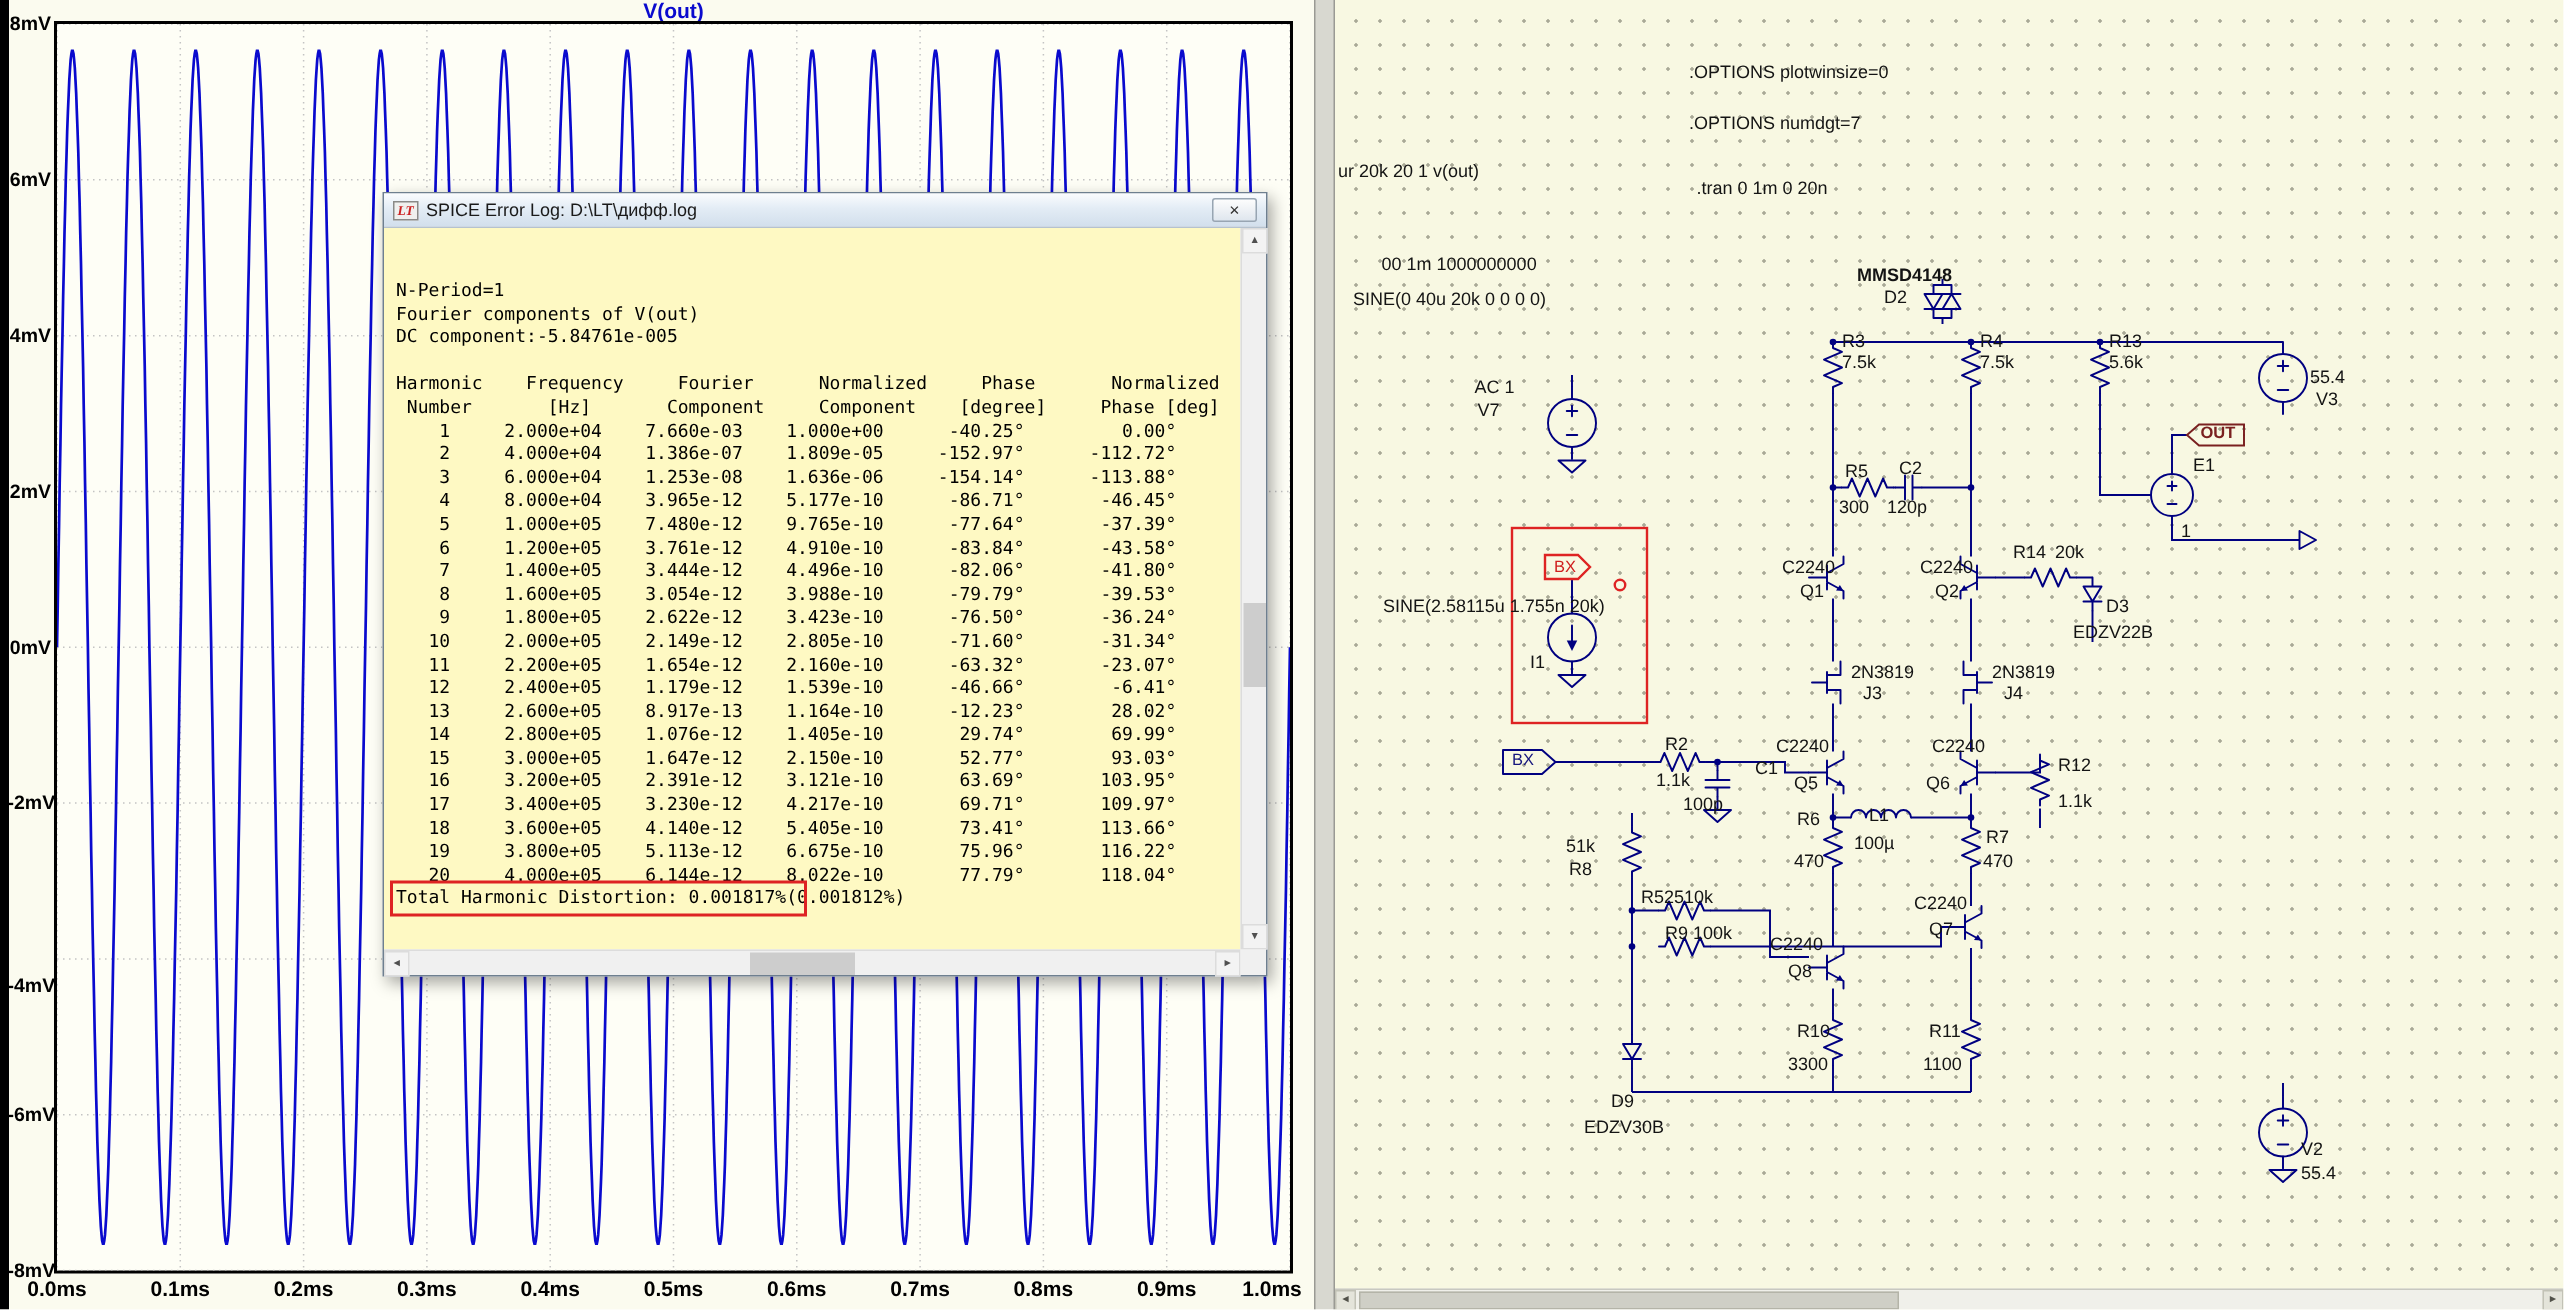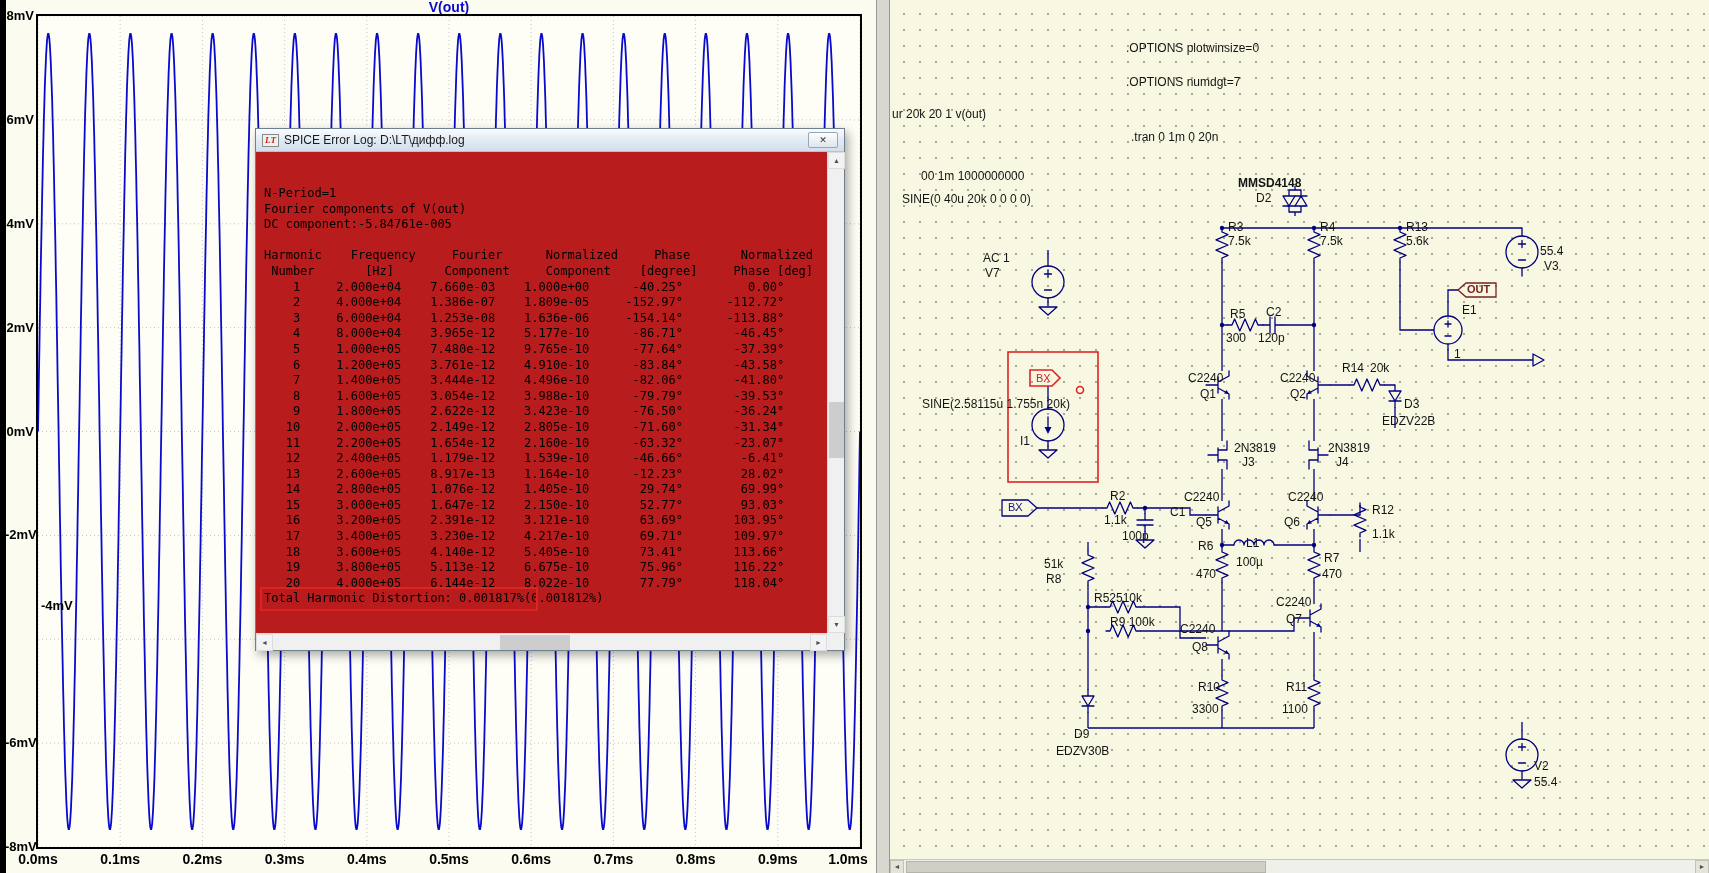--- a/index.html
+++ b/index.html
@@ -54,21 +54,21 @@
              border-bottom:1px solid #b5c2cf;display:flex;align-items:center;padding:4px 6px;
              font-size:12px;color:#1a1a1a}
   #lt-icon{width:17px;height:13px;background:#f0f0ee;border:1px solid #8a8a88;color:#c22;
            font-weight:bold;font-size:9px;line-height:11px;text-align:center;margin-right:5px;
            font-family:"Liberation Serif",serif;font-style:italic;flex:0 0 auto}
   #dlg-title-text{white-space:nowrap;overflow:hidden}
   #dlg-close{margin-left:auto;width:30px;height:16px;border:1px solid #98a5b2;border-radius:2px;
              background:linear-gradient(#fdfdfd,#dfe6ee);font-size:9px;line-height:14px;
              text-align:center;color:#333;cursor:pointer;flex:0 0 auto}
   #dlg-content{position:absolute;left:0;top:23px;right:17px;bottom:17px;overflow:hidden;
-               padding:34px 0 0 8px;background:#b91c1c}
+               padding:34px 0 0 8px;background:#fef9c3}
   #log-pre,#thd-line{font-family:"DejaVu Sans Mono",monospace;font-size:12px;line-height:15.6px;
                      color:#000;white-space:pre}
   #thd-wrap{position:relative}
   #thd-box{position:absolute;left:-4px;top:-4px;width:278px;height:24px;border:2px solid var(--red);
            pointer-events:none}
   #dlg-vscroll{position:absolute;top:23px;right:0;width:17px;bottom:17px;background:#f0f0f0;border-left:1px solid #dcdcdc}
   #dlg-hscroll{position:absolute;left:0;bottom:0;height:17px;right:17px;background:#f0f0f0;border-top:1px solid #dcdcdc}
   #dlg-corner{position:absolute;right:0;bottom:0;width:17px;height:17px;background:#f0f0f0}
   .dsb-btn{position:absolute;width:17px;height:17px;background:#f3f3f3;color:#505050;font-size:7px;
            text-align:center;line-height:16px;border:1px solid #dcdcdc}
@@ -88,21 +88,21 @@
         <path id="trace" d="M0.0,415.5L0.5,387.7L0.9,360.1L1.4,332.8L1.8,305.8L2.3,279.4L2.7,253.7L3.2,228.7L3.7,204.7L4.1,181.7L4.6,159.8L5.0,139.1L5.5,119.8L5.9,102.0L6.4,85.7L6.8,71.0L7.3,57.9L7.8,46.6L8.2,37.1L8.7,29.5L9.1,23.7L9.6,19.8L10.0,17.9L10.5,17.9L11.0,19.8L11.4,23.7L11.9,29.5L12.3,37.1L12.8,46.6L13.2,57.9L13.7,71.0L14.2,85.7L14.6,102.0L15.1,119.8L15.5,139.1L16.0,159.8L16.4,181.7L16.9,204.7L17.4,228.7L17.8,253.7L18.3,279.4L18.7,305.8L19.2,332.8L19.6,360.1L20.1,387.7L20.6,415.5L21.0,443.3L21.5,470.9L21.9,498.2L22.4,525.2L22.8,551.6L23.3,577.3L23.7,602.3L24.2,626.3L24.7,649.3L25.1,671.2L25.6,691.9L26.0,711.2L26.5,729.0L26.9,745.3L27.4,760.0L27.9,773.1L28.3,784.4L28.8,793.9L29.2,801.5L29.7,807.3L30.1,811.2L30.6,813.1L31.1,813.1L31.5,811.2L32.0,807.3L32.4,801.5L32.9,793.9L33.3,784.4L33.8,773.1L34.3,760.0L34.7,745.3L35.2,729.0L35.6,711.2L36.1,691.9L36.5,671.2L37.0,649.3L37.4,626.3L37.9,602.3L38.4,577.3L38.8,551.6L39.3,525.2L39.7,498.2L40.2,470.9L40.6,443.3L41.1,415.5L41.6,387.7L42.0,360.1L42.5,332.8L42.9,305.8L43.4,279.4L43.8,253.7L44.3,228.7L44.8,204.7L45.2,181.7L45.7,159.8L46.1,139.1L46.6,119.8L47.0,102.0L47.5,85.7L48.0,71.0L48.4,57.9L48.9,46.6L49.3,37.1L49.8,29.5L50.2,23.7L50.7,19.8L51.1,17.9L51.6,17.9L52.1,19.8L52.5,23.7L53.0,29.5L53.4,37.1L53.9,46.6L54.3,57.9L54.8,71.0L55.3,85.7L55.7,102.0L56.2,119.8L56.6,139.1L57.1,159.8L57.5,181.7L58.0,204.7L58.5,228.7L58.9,253.7L59.4,279.4L59.8,305.8L60.3,332.8L60.7,360.1L61.2,387.7L61.6,415.5L62.1,443.3L62.6,470.9L63.0,498.2L63.5,525.2L63.9,551.6L64.4,577.3L64.8,602.3L65.3,626.3L65.8,649.3L66.2,671.2L66.7,691.9L67.1,711.2L67.6,729.0L68.0,745.3L68.5,760.0L69.0,773.1L69.4,784.4L69.9,793.9L70.3,801.5L70.8,807.3L71.2,811.2L71.7,813.1L72.2,813.1L72.6,811.2L73.1,807.3L73.5,801.5L74.0,793.9L74.4,784.4L74.9,773.1L75.3,760.0L75.8,745.3L76.3,729.0L76.7,711.2L77.2,691.9L77.6,671.2L78.1,649.3L78.5,626.3L79.0,602.3L79.5,577.3L79.9,551.6L80.4,525.2L80.8,498.2L81.3,470.9L81.7,443.3L82.2,415.5L82.7,387.7L83.1,360.1L83.6,332.8L84.0,305.8L84.5,279.4L84.9,253.7L85.4,228.7L85.9,204.7L86.3,181.7L86.8,159.8L87.2,139.1L87.7,119.8L88.1,102.0L88.6,85.7L89.0,71.0L89.5,57.9L90.0,46.6L90.4,37.1L90.9,29.5L91.3,23.7L91.8,19.8L92.2,17.9L92.7,17.9L93.2,19.8L93.6,23.7L94.1,29.5L94.5,37.1L95.0,46.6L95.4,57.9L95.9,71.0L96.4,85.7L96.8,102.0L97.3,119.8L97.7,139.1L98.2,159.8L98.6,181.7L99.1,204.7L99.6,228.7L100.0,253.7L100.5,279.4L100.9,305.8L101.4,332.8L101.8,360.1L102.3,387.7L102.8,415.5L103.2,443.3L103.7,470.9L104.1,498.2L104.6,525.2L105.0,551.6L105.5,577.3L105.9,602.3L106.4,626.3L106.9,649.3L107.3,671.2L107.8,691.9L108.2,711.2L108.7,729.0L109.1,745.3L109.6,760.0L110.1,773.1L110.5,784.4L111.0,793.9L111.4,801.5L111.9,807.3L112.3,811.2L112.8,813.1L113.3,813.1L113.7,811.2L114.2,807.3L114.6,801.5L115.1,793.9L115.5,784.4L116.0,773.1L116.5,760.0L116.9,745.3L117.4,729.0L117.8,711.2L118.3,691.9L118.7,671.2L119.2,649.3L119.6,626.3L120.1,602.3L120.6,577.3L121.0,551.6L121.5,525.2L121.9,498.2L122.4,470.9L122.8,443.3L123.3,415.5L123.8,387.7L124.2,360.1L124.7,332.8L125.1,305.8L125.6,279.4L126.0,253.7L126.5,228.7L127.0,204.7L127.4,181.7L127.9,159.8L128.3,139.1L128.8,119.8L129.2,102.0L129.7,85.7L130.2,71.0L130.6,57.9L131.1,46.6L131.5,37.1L132.0,29.5L132.4,23.7L132.9,19.8L133.3,17.9L133.8,17.9L134.3,19.8L134.7,23.7L135.2,29.5L135.6,37.1L136.1,46.6L136.5,57.9L137.0,71.0L137.5,85.7L137.9,102.0L138.4,119.8L138.8,139.1L139.3,159.8L139.7,181.7L140.2,204.7L140.7,228.7L141.1,253.7L141.6,279.4L142.0,305.8L142.5,332.8L142.9,360.1L143.4,387.7L143.8,415.5L144.3,443.3L144.8,470.9L145.2,498.2L145.7,525.2L146.1,551.6L146.6,577.3L147.0,602.3L147.5,626.3L148.0,649.3L148.4,671.2L148.9,691.9L149.3,711.2L149.8,729.0L150.2,745.3L150.7,760.0L151.2,773.1L151.6,784.4L152.1,793.9L152.5,801.5L153.0,807.3L153.4,811.2L153.9,813.1L154.4,813.1L154.8,811.2L155.3,807.3L155.7,801.5L156.2,793.9L156.6,784.4L157.1,773.1L157.6,760.0L158.0,745.3L158.5,729.0L158.9,711.2L159.4,691.9L159.8,671.2L160.3,649.3L160.7,626.3L161.2,602.3L161.7,577.3L162.1,551.6L162.6,525.2L163.0,498.2L163.5,470.9L163.9,443.3L164.4,415.5L164.9,387.7L165.3,360.1L165.8,332.8L166.2,305.8L166.7,279.4L167.1,253.7L167.6,228.7L168.1,204.7L168.5,181.7L169.0,159.8L169.4,139.1L169.9,119.8L170.3,102.0L170.8,85.7L171.3,71.0L171.7,57.9L172.2,46.6L172.6,37.1L173.1,29.5L173.5,23.7L174.0,19.8L174.4,17.9L174.9,17.9L175.4,19.8L175.8,23.7L176.3,29.5L176.7,37.1L177.2,46.6L177.6,57.9L178.1,71.0L178.6,85.7L179.0,102.0L179.5,119.8L179.9,139.1L180.4,159.8L180.8,181.7L181.3,204.7L181.8,228.7L182.2,253.7L182.7,279.4L183.1,305.8L183.6,332.8L184.0,360.1L184.5,387.7L184.9,415.5L185.4,443.3L185.9,470.9L186.3,498.2L186.8,525.2L187.2,551.6L187.7,577.3L188.1,602.3L188.6,626.3L189.1,649.3L189.5,671.2L190.0,691.9L190.4,711.2L190.9,729.0L191.3,745.3L191.8,760.0L192.3,773.1L192.7,784.4L193.2,793.9L193.6,801.5L194.1,807.3L194.5,811.2L195.0,813.1L195.5,813.1L195.9,811.2L196.4,807.3L196.8,801.5L197.3,793.9L197.7,784.4L198.2,773.1L198.7,760.0L199.1,745.3L199.6,729.0L200.0,711.2L200.5,691.9L200.9,671.2L201.4,649.3L201.8,626.3L202.3,602.3L202.8,577.3L203.2,551.6L203.7,525.2L204.1,498.2L204.6,470.9L205.0,443.3L205.5,415.5L206.0,387.7L206.4,360.1L206.9,332.8L207.3,305.8L207.8,279.4L208.2,253.7L208.7,228.7L209.2,204.7L209.6,181.7L210.1,159.8L210.5,139.1L211.0,119.8L211.4,102.0L211.9,85.7L212.3,71.0L212.8,57.9L213.3,46.6L213.7,37.1L214.2,29.5L214.6,23.7L215.1,19.8L215.5,17.9L216.0,17.9L216.5,19.8L216.9,23.7L217.4,29.5L217.8,37.1L218.3,46.6L218.7,57.9L219.2,71.0L219.7,85.7L220.1,102.0L220.6,119.8L221.0,139.1L221.5,159.8L221.9,181.7L222.4,204.7L222.9,228.7L223.3,253.7L223.8,279.4L224.2,305.8L224.7,332.8L225.1,360.1L225.6,387.7L226.1,415.5L226.5,443.3L227.0,470.9L227.4,498.2L227.9,525.2L228.3,551.6L228.8,577.3L229.2,602.3L229.7,626.3L230.2,649.3L230.6,671.2L231.1,691.9L231.5,711.2L232.0,729.0L232.4,745.3L232.9,760.0L233.4,773.1L233.8,784.4L234.3,793.9L234.7,801.5L235.2,807.3L235.6,811.2L236.1,813.1L236.6,813.1L237.0,811.2L237.5,807.3L237.9,801.5L238.4,793.9L238.8,784.4L239.3,773.1L239.8,760.0L240.2,745.3L240.7,729.0L241.1,711.2L241.6,691.9L242.0,671.2L242.5,649.3L242.9,626.3L243.4,602.3L243.9,577.3L244.3,551.6L244.8,525.2L245.2,498.2L245.7,470.9L246.1,443.3L246.6,415.5L247.1,387.7L247.5,360.1L248.0,332.8L248.4,305.8L248.9,279.4L249.3,253.7L249.8,228.7L250.3,204.7L250.7,181.7L251.2,159.8L251.6,139.1L252.1,119.8L252.5,102.0L253.0,85.7L253.4,71.0L253.9,57.9L254.4,46.6L254.8,37.1L255.3,29.5L255.7,23.7L256.2,19.8L256.6,17.9L257.1,17.9L257.6,19.8L258.0,23.7L258.5,29.5L258.9,37.1L259.4,46.6L259.8,57.9L260.3,71.0L260.8,85.7L261.2,102.0L261.7,119.8L262.1,139.1L262.6,159.8L263.0,181.7L263.5,204.7L264.0,228.7L264.4,253.7L264.9,279.4L265.3,305.8L265.8,332.8L266.2,360.1L266.7,387.7L267.1,415.5L267.6,443.3L268.1,470.9L268.5,498.2L269.0,525.2L269.4,551.6L269.9,577.3L270.3,602.3L270.8,626.3L271.3,649.3L271.7,671.2L272.2,691.9L272.6,711.2L273.1,729.0L273.5,745.3L274.0,760.0L274.5,773.1L274.9,784.4L275.4,793.9L275.8,801.5L276.3,807.3L276.7,811.2L277.2,813.1L277.7,813.1L278.1,811.2L278.6,807.3L279.0,801.5L279.5,793.9L279.9,784.4L280.4,773.1L280.9,760.0L281.3,745.3L281.8,729.0L282.2,711.2L282.7,691.9L283.1,671.2L283.6,649.3L284.0,626.3L284.5,602.3L285.0,577.3L285.4,551.6L285.9,525.2L286.3,498.2L286.8,470.9L287.2,443.3L287.7,415.5L288.2,387.7L288.6,360.1L289.1,332.8L289.5,305.8L290.0,279.4L290.4,253.7L290.9,228.7L291.4,204.7L291.8,181.7L292.3,159.8L292.7,139.1L293.2,119.8L293.6,102.0L294.1,85.7L294.6,71.0L295.0,57.9L295.5,46.6L295.9,37.1L296.4,29.5L296.8,23.7L297.3,19.8L297.7,17.9L298.2,17.9L298.7,19.8L299.1,23.7L299.6,29.5L300.0,37.1L300.5,46.6L300.9,57.9L301.4,71.0L301.9,85.7L302.3,102.0L302.8,119.8L303.2,139.1L303.7,159.8L304.1,181.7L304.6,204.7L305.1,228.7L305.5,253.7L306.0,279.4L306.4,305.8L306.9,332.8L307.3,360.1L307.8,387.7L308.3,415.5L308.7,443.3L309.2,470.9L309.6,498.2L310.1,525.2L310.5,551.6L311.0,577.3L311.4,602.3L311.9,626.3L312.4,649.3L312.8,671.2L313.3,691.9L313.7,711.2L314.2,729.0L314.6,745.3L315.1,760.0L315.6,773.1L316.0,784.4L316.5,793.9L316.9,801.5L317.4,807.3L317.8,811.2L318.3,813.1L318.8,813.1L319.2,811.2L319.7,807.3L320.1,801.5L320.6,793.9L321.0,784.4L321.5,773.1L321.9,760.0L322.4,745.3L322.9,729.0L323.3,711.2L323.8,691.9L324.2,671.2L324.7,649.3L325.1,626.3L325.6,602.3L326.1,577.3L326.5,551.6L327.0,525.2L327.4,498.2L327.9,470.9L328.3,443.3L328.8,415.5L329.3,387.7L329.7,360.1L330.2,332.8L330.6,305.8L331.1,279.4L331.5,253.7L332.0,228.7L332.5,204.7L332.9,181.7L333.4,159.8L333.8,139.1L334.3,119.8L334.7,102.0L335.2,85.7L335.6,71.0L336.1,57.9L336.6,46.6L337.0,37.1L337.5,29.5L337.9,23.7L338.4,19.8L338.8,17.9L339.3,17.9L339.8,19.8L340.2,23.7L340.7,29.5L341.1,37.1L341.6,46.6L342.0,57.9L342.5,71.0L343.0,85.7L343.4,102.0L343.9,119.8L344.3,139.1L344.8,159.8L345.2,181.7L345.7,204.7L346.2,228.7L346.6,253.7L347.1,279.4L347.5,305.8L348.0,332.8L348.4,360.1L348.9,387.7L349.4,415.5L349.8,443.3L350.3,470.9L350.7,498.2L351.2,525.2L351.6,551.6L352.1,577.3L352.5,602.3L353.0,626.3L353.5,649.3L353.9,671.2L354.4,691.9L354.8,711.2L355.3,729.0L355.7,745.3L356.2,760.0L356.7,773.1L357.1,784.4L357.6,793.9L358.0,801.5L358.5,807.3L358.9,811.2L359.4,813.1L359.9,813.1L360.3,811.2L360.8,807.3L361.2,801.5L361.7,793.9L362.1,784.4L362.6,773.1L363.1,760.0L363.5,745.3L364.0,729.0L364.4,711.2L364.9,691.9L365.3,671.2L365.8,649.3L366.2,626.3L366.7,602.3L367.2,577.3L367.6,551.6L368.1,525.2L368.5,498.2L369.0,470.9L369.4,443.3L369.9,415.5L370.4,387.7L370.8,360.1L371.3,332.8L371.7,305.8L372.2,279.4L372.6,253.7L373.1,228.7L373.6,204.7L374.0,181.7L374.5,159.8L374.9,139.1L375.4,119.8L375.8,102.0L376.3,85.7L376.8,71.0L377.2,57.9L377.7,46.6L378.1,37.1L378.6,29.5L379.0,23.7L379.5,19.8L379.9,17.9L380.4,17.9L380.9,19.8L381.3,23.7L381.8,29.5L382.2,37.1L382.7,46.6L383.1,57.9L383.6,71.0L384.1,85.7L384.5,102.0L385.0,119.8L385.4,139.1L385.9,159.8L386.3,181.7L386.8,204.7L387.3,228.7L387.7,253.7L388.2,279.4L388.6,305.8L389.1,332.8L389.5,360.1L390.0,387.7L390.4,415.5L390.9,443.3L391.4,470.9L391.8,498.2L392.3,525.2L392.7,551.6L393.2,577.3L393.6,602.3L394.1,626.3L394.6,649.3L395.0,671.2L395.5,691.9L395.9,711.2L396.4,729.0L396.8,745.3L397.3,760.0L397.8,773.1L398.2,784.4L398.7,793.9L399.1,801.5L399.6,807.3L400.0,811.2L400.5,813.1L401.0,813.1L401.4,811.2L401.9,807.3L402.3,801.5L402.8,793.9L403.2,784.4L403.7,773.1L404.1,760.0L404.6,745.3L405.1,729.0L405.5,711.2L406.0,691.9L406.4,671.2L406.9,649.3L407.3,626.3L407.8,602.3L408.3,577.3L408.7,551.6L409.2,525.2L409.6,498.2L410.1,470.9L410.5,443.3L411.0,415.5L411.5,387.7L411.9,360.1L412.4,332.8L412.8,305.8L413.3,279.4L413.7,253.7L414.2,228.7L414.7,204.7L415.1,181.7L415.6,159.8L416.0,139.1L416.5,119.8L416.9,102.0L417.4,85.7L417.9,71.0L418.3,57.9L418.8,46.6L419.2,37.1L419.7,29.5L420.1,23.7L420.6,19.8L421.0,17.9L421.5,17.9L422.0,19.8L422.4,23.7L422.9,29.5L423.3,37.1L423.8,46.6L424.2,57.9L424.7,71.0L425.2,85.7L425.6,102.0L426.1,119.8L426.5,139.1L427.0,159.8L427.4,181.7L427.9,204.7L428.4,228.7L428.8,253.7L429.3,279.4L429.7,305.8L430.2,332.8L430.6,360.1L431.1,387.7L431.6,415.5L432.0,443.3L432.5,470.9L432.9,498.2L433.4,525.2L433.8,551.6L434.3,577.3L434.7,602.3L435.2,626.3L435.7,649.3L436.1,671.2L436.6,691.9L437.0,711.2L437.5,729.0L437.9,745.3L438.4,760.0L438.9,773.1L439.3,784.4L439.8,793.9L440.2,801.5L440.7,807.3L441.1,811.2L441.6,813.1L442.1,813.1L442.5,811.2L443.0,807.3L443.4,801.5L443.9,793.9L444.3,784.4L444.8,773.1L445.3,760.0L445.7,745.3L446.2,729.0L446.6,711.2L447.1,691.9L447.5,671.2L448.0,649.3L448.4,626.3L448.9,602.3L449.4,577.3L449.8,551.6L450.3,525.2L450.7,498.2L451.2,470.9L451.6,443.3L452.1,415.5L452.6,387.7L453.0,360.1L453.5,332.8L453.9,305.8L454.4,279.4L454.8,253.7L455.3,228.7L455.8,204.7L456.2,181.7L456.7,159.8L457.1,139.1L457.6,119.8L458.0,102.0L458.5,85.7L458.9,71.0L459.4,57.9L459.9,46.6L460.3,37.1L460.8,29.5L461.2,23.7L461.7,19.8L462.1,17.9L462.6,17.9L463.1,19.8L463.5,23.7L464.0,29.5L464.4,37.1L464.9,46.6L465.3,57.9L465.8,71.0L466.3,85.7L466.7,102.0L467.2,119.8L467.6,139.1L468.1,159.8L468.5,181.7L469.0,204.7L469.5,228.7L469.9,253.7L470.4,279.4L470.8,305.8L471.3,332.8L471.7,360.1L472.2,387.7L472.6,415.5L473.1,443.3L473.6,470.9L474.0,498.2L474.5,525.2L474.9,551.6L475.4,577.3L475.8,602.3L476.3,626.3L476.8,649.3L477.2,671.2L477.7,691.9L478.1,711.2L478.6,729.0L479.0,745.3L479.5,760.0L480.0,773.1L480.4,784.4L480.9,793.9L481.3,801.5L481.8,807.3L482.2,811.2L482.7,813.1L483.2,813.1L483.6,811.2L484.1,807.3L484.5,801.5L485.0,793.9L485.4,784.4L485.9,773.1L486.4,760.0L486.8,745.3L487.3,729.0L487.7,711.2L488.2,691.9L488.6,671.2L489.1,649.3L489.5,626.3L490.0,602.3L490.5,577.3L490.9,551.6L491.4,525.2L491.8,498.2L492.3,470.9L492.7,443.3L493.2,415.5L493.7,387.7L494.1,360.1L494.6,332.8L495.0,305.8L495.5,279.4L495.9,253.7L496.4,228.7L496.9,204.7L497.3,181.7L497.8,159.8L498.2,139.1L498.7,119.8L499.1,102.0L499.6,85.7L500.1,71.0L500.5,57.9L501.0,46.6L501.4,37.1L501.9,29.5L502.3,23.7L502.8,19.8L503.2,17.9L503.7,17.9L504.2,19.8L504.6,23.7L505.1,29.5L505.5,37.1L506.0,46.6L506.4,57.9L506.9,71.0L507.4,85.7L507.8,102.0L508.3,119.8L508.7,139.1L509.2,159.8L509.6,181.7L510.1,204.7L510.6,228.7L511.0,253.7L511.5,279.4L511.9,305.8L512.4,332.8L512.8,360.1L513.3,387.7L513.8,415.5L514.2,443.3L514.7,470.9L515.1,498.2L515.6,525.2L516.0,551.6L516.5,577.3L516.9,602.3L517.4,626.3L517.9,649.3L518.3,671.2L518.8,691.9L519.2,711.2L519.7,729.0L520.1,745.3L520.6,760.0L521.1,773.1L521.5,784.4L522.0,793.9L522.4,801.5L522.9,807.3L523.3,811.2L523.8,813.1L524.3,813.1L524.7,811.2L525.2,807.3L525.6,801.5L526.1,793.9L526.5,784.4L527.0,773.1L527.5,760.0L527.9,745.3L528.4,729.0L528.8,711.2L529.3,691.9L529.7,671.2L530.2,649.3L530.6,626.3L531.1,602.3L531.6,577.3L532.0,551.6L532.5,525.2L532.9,498.2L533.4,470.9L533.8,443.3L534.3,415.5L534.8,387.7L535.2,360.1L535.7,332.8L536.1,305.8L536.6,279.4L537.0,253.7L537.5,228.7L538.0,204.7L538.4,181.7L538.9,159.8L539.3,139.1L539.8,119.8L540.2,102.0L540.7,85.7L541.1,71.0L541.6,57.9L542.1,46.6L542.5,37.1L543.0,29.5L543.4,23.7L543.9,19.8L544.3,17.9L544.8,17.9L545.3,19.8L545.7,23.7L546.2,29.5L546.6,37.1L547.1,46.6L547.5,57.9L548.0,71.0L548.5,85.7L548.9,102.0L549.4,119.8L549.8,139.1L550.3,159.8L550.7,181.7L551.2,204.7L551.7,228.7L552.1,253.7L552.6,279.4L553.0,305.8L553.5,332.8L553.9,360.1L554.4,387.7L554.9,415.5L555.3,443.3L555.8,470.9L556.2,498.2L556.7,525.2L557.1,551.6L557.6,577.3L558.0,602.3L558.5,626.3L559.0,649.3L559.4,671.2L559.9,691.9L560.3,711.2L560.8,729.0L561.2,745.3L561.7,760.0L562.2,773.1L562.6,784.4L563.1,793.9L563.5,801.5L564.0,807.3L564.4,811.2L564.9,813.1L565.4,813.1L565.8,811.2L566.3,807.3L566.7,801.5L567.2,793.9L567.6,784.4L568.1,773.1L568.5,760.0L569.0,745.3L569.5,729.0L569.9,711.2L570.4,691.9L570.8,671.2L571.3,649.3L571.7,626.3L572.2,602.3L572.7,577.3L573.1,551.6L573.6,525.2L574.0,498.2L574.5,470.9L574.9,443.3L575.4,415.5L575.9,387.7L576.3,360.1L576.8,332.8L577.2,305.8L577.7,279.4L578.1,253.7L578.6,228.7L579.1,204.7L579.5,181.7L580.0,159.8L580.4,139.1L580.9,119.8L581.3,102.0L581.8,85.7L582.3,71.0L582.7,57.9L583.2,46.6L583.6,37.1L584.1,29.5L584.5,23.7L585.0,19.8L585.4,17.9L585.9,17.9L586.4,19.8L586.8,23.7L587.3,29.5L587.7,37.1L588.2,46.6L588.6,57.9L589.1,71.0L589.6,85.7L590.0,102.0L590.5,119.8L590.9,139.1L591.4,159.8L591.8,181.7L592.3,204.7L592.8,228.7L593.2,253.7L593.7,279.4L594.1,305.8L594.6,332.8L595.0,360.1L595.5,387.7L596.0,415.5L596.4,443.3L596.9,470.9L597.3,498.2L597.8,525.2L598.2,551.6L598.7,577.3L599.1,602.3L599.6,626.3L600.1,649.3L600.5,671.2L601.0,691.9L601.4,711.2L601.9,729.0L602.3,745.3L602.8,760.0L603.3,773.1L603.7,784.4L604.2,793.9L604.6,801.5L605.1,807.3L605.5,811.2L606.0,813.1L606.5,813.1L606.9,811.2L607.4,807.3L607.8,801.5L608.3,793.9L608.7,784.4L609.2,773.1L609.6,760.0L610.1,745.3L610.6,729.0L611.0,711.2L611.5,691.9L611.9,671.2L612.4,649.3L612.8,626.3L613.3,602.3L613.8,577.3L614.2,551.6L614.7,525.2L615.1,498.2L615.6,470.9L616.0,443.3L616.5,415.5L617.0,387.7L617.4,360.1L617.9,332.8L618.3,305.8L618.8,279.4L619.2,253.7L619.7,228.7L620.2,204.7L620.6,181.7L621.1,159.8L621.5,139.1L622.0,119.8L622.4,102.0L622.9,85.7L623.4,71.0L623.8,57.9L624.3,46.6L624.7,37.1L625.2,29.5L625.6,23.7L626.1,19.8L626.5,17.9L627.0,17.9L627.5,19.8L627.9,23.7L628.4,29.5L628.8,37.1L629.3,46.6L629.7,57.9L630.2,71.0L630.7,85.7L631.1,102.0L631.6,119.8L632.0,139.1L632.5,159.8L632.9,181.7L633.4,204.7L633.9,228.7L634.3,253.7L634.8,279.4L635.2,305.8L635.7,332.8L636.1,360.1L636.6,387.7L637.0,415.5L637.5,443.3L638.0,470.9L638.4,498.2L638.9,525.2L639.3,551.6L639.8,577.3L640.2,602.3L640.7,626.3L641.2,649.3L641.6,671.2L642.1,691.9L642.5,711.2L643.0,729.0L643.4,745.3L643.9,760.0L644.4,773.1L644.8,784.4L645.3,793.9L645.7,801.5L646.2,807.3L646.6,811.2L647.1,813.1L647.6,813.1L648.0,811.2L648.5,807.3L648.9,801.5L649.4,793.9L649.8,784.4L650.3,773.1L650.8,760.0L651.2,745.3L651.7,729.0L652.1,711.2L652.6,691.9L653.0,671.2L653.5,649.3L653.9,626.3L654.4,602.3L654.9,577.3L655.3,551.6L655.8,525.2L656.2,498.2L656.7,470.9L657.1,443.3L657.6,415.5L658.1,387.7L658.5,360.1L659.0,332.8L659.4,305.8L659.9,279.4L660.3,253.7L660.8,228.7L661.3,204.7L661.7,181.7L662.2,159.8L662.6,139.1L663.1,119.8L663.5,102.0L664.0,85.7L664.5,71.0L664.9,57.9L665.4,46.6L665.8,37.1L666.3,29.5L666.7,23.7L667.2,19.8L667.6,17.9L668.1,17.9L668.6,19.8L669.0,23.7L669.5,29.5L669.9,37.1L670.4,46.6L670.8,57.9L671.3,71.0L671.8,85.7L672.2,102.0L672.7,119.8L673.1,139.1L673.6,159.8L674.0,181.7L674.5,204.7L675.0,228.7L675.4,253.7L675.9,279.4L676.3,305.8L676.8,332.8L677.2,360.1L677.7,387.7L678.1,415.5L678.6,443.3L679.1,470.9L679.5,498.2L680.0,525.2L680.4,551.6L680.9,577.3L681.3,602.3L681.8,626.3L682.3,649.3L682.7,671.2L683.2,691.9L683.6,711.2L684.1,729.0L684.5,745.3L685.0,760.0L685.5,773.1L685.9,784.4L686.4,793.9L686.8,801.5L687.3,807.3L687.7,811.2L688.2,813.1L688.7,813.1L689.1,811.2L689.6,807.3L690.0,801.5L690.5,793.9L690.9,784.4L691.4,773.1L691.9,760.0L692.3,745.3L692.8,729.0L693.2,711.2L693.7,691.9L694.1,671.2L694.6,649.3L695.0,626.3L695.5,602.3L696.0,577.3L696.4,551.6L696.9,525.2L697.3,498.2L697.8,470.9L698.2,443.3L698.7,415.5L699.2,387.7L699.6,360.1L700.1,332.8L700.5,305.8L701.0,279.4L701.4,253.7L701.9,228.7L702.4,204.7L702.8,181.7L703.3,159.8L703.7,139.1L704.2,119.8L704.6,102.0L705.1,85.7L705.5,71.0L706.0,57.9L706.5,46.6L706.9,37.1L707.4,29.5L707.8,23.7L708.3,19.8L708.7,17.9L709.2,17.9L709.7,19.8L710.1,23.7L710.6,29.5L711.0,37.1L711.5,46.6L711.9,57.9L712.4,71.0L712.9,85.7L713.3,102.0L713.8,119.8L714.2,139.1L714.7,159.8L715.1,181.7L715.6,204.7L716.1,228.7L716.5,253.7L717.0,279.4L717.4,305.8L717.9,332.8L718.3,360.1L718.8,387.7L719.3,415.5L719.7,443.3L720.2,470.9L720.6,498.2L721.1,525.2L721.5,551.6L722.0,577.3L722.4,602.3L722.9,626.3L723.4,649.3L723.8,671.2L724.3,691.9L724.7,711.2L725.2,729.0L725.6,745.3L726.1,760.0L726.6,773.1L727.0,784.4L727.5,793.9L727.9,801.5L728.4,807.3L728.8,811.2L729.3,813.1L729.8,813.1L730.2,811.2L730.7,807.3L731.1,801.5L731.6,793.9L732.0,784.4L732.5,773.1L733.0,760.0L733.4,745.3L733.9,729.0L734.3,711.2L734.8,691.9L735.2,671.2L735.7,649.3L736.1,626.3L736.6,602.3L737.1,577.3L737.5,551.6L738.0,525.2L738.4,498.2L738.9,470.9L739.3,443.3L739.8,415.5L740.3,387.7L740.7,360.1L741.2,332.8L741.6,305.8L742.1,279.4L742.5,253.7L743.0,228.7L743.5,204.7L743.9,181.7L744.4,159.8L744.8,139.1L745.3,119.8L745.7,102.0L746.2,85.7L746.6,71.0L747.1,57.9L747.6,46.6L748.0,37.1L748.5,29.5L748.9,23.7L749.4,19.8L749.8,17.9L750.3,17.9L750.8,19.8L751.2,23.7L751.7,29.5L752.1,37.1L752.6,46.6L753.0,57.9L753.5,71.0L754.0,85.7L754.4,102.0L754.9,119.8L755.3,139.1L755.8,159.8L756.2,181.7L756.7,204.7L757.2,228.7L757.6,253.7L758.1,279.4L758.5,305.8L759.0,332.8L759.4,360.1L759.9,387.7L760.4,415.5L760.8,443.3L761.3,470.9L761.7,498.2L762.2,525.2L762.6,551.6L763.1,577.3L763.5,602.3L764.0,626.3L764.5,649.3L764.9,671.2L765.4,691.9L765.8,711.2L766.3,729.0L766.7,745.3L767.2,760.0L767.7,773.1L768.1,784.4L768.6,793.9L769.0,801.5L769.5,807.3L769.9,811.2L770.4,813.1L770.9,813.1L771.3,811.2L771.8,807.3L772.2,801.5L772.7,793.9L773.1,784.4L773.6,773.1L774.0,760.0L774.5,745.3L775.0,729.0L775.4,711.2L775.9,691.9L776.3,671.2L776.8,649.3L777.2,626.3L777.7,602.3L778.2,577.3L778.6,551.6L779.1,525.2L779.5,498.2L780.0,470.9L780.4,443.3L780.9,415.5L781.4,387.7L781.8,360.1L782.3,332.8L782.7,305.8L783.2,279.4L783.6,253.7L784.1,228.7L784.6,204.7L785.0,181.7L785.5,159.8L785.9,139.1L786.4,119.8L786.8,102.0L787.3,85.7L787.8,71.0L788.2,57.9L788.7,46.6L789.1,37.1L789.6,29.5L790.0,23.7L790.5,19.8L790.9,17.9L791.4,17.9L791.9,19.8L792.3,23.7L792.8,29.5L793.2,37.1L793.7,46.6L794.1,57.9L794.6,71.0L795.1,85.7L795.5,102.0L796.0,119.8L796.4,139.1L796.9,159.8L797.3,181.7L797.8,204.7L798.3,228.7L798.7,253.7L799.2,279.4L799.6,305.8L800.1,332.8L800.5,360.1L801.0,387.7L801.5,415.5L801.9,443.3L802.4,470.9L802.8,498.2L803.3,525.2L803.7,551.6L804.2,577.3L804.6,602.3L805.1,626.3L805.6,649.3L806.0,671.2L806.5,691.9L806.9,711.2L807.4,729.0L807.8,745.3L808.3,760.0L808.8,773.1L809.2,784.4L809.7,793.9L810.1,801.5L810.6,807.3L811.0,811.2L811.5,813.1L812.0,813.1L812.4,811.2L812.9,807.3L813.3,801.5L813.8,793.9L814.2,784.4L814.7,773.1L815.1,760.0L815.6,745.3L816.1,729.0L816.5,711.2L817.0,691.9L817.4,671.2L817.9,649.3L818.3,626.3L818.8,602.3L819.3,577.3L819.7,551.6L820.2,525.2L820.6,498.2L821.1,470.9L821.5,443.3L822.0,415.5"></path>
       </svg>
     </div>
     <div id="y-ticks">
         <div class="ytick" style="top: 8px;">8mV</div>
         <div class="ytick" style="top: 111.875px;">6mV</div>
         <div class="ytick" style="top: 215.75px;">4mV</div>
         <div class="ytick" style="top: 319.625px;">2mV</div>
         <div class="ytick" style="top: 423.5px;">0mV</div>
         <div class="ytick" style="top: 527.375px;">-2mV</div>
-        <div class="ytick" style="top: 598px; margin-left: 36px;">-4mV</div>
+        <div class="ytick" style="top: 649px;">-4mV</div>
         <div class="ytick" style="top: 735.125px;">-6mV</div>
         <div class="ytick" style="top: 839px;">-8mV</div>
       </div>
     <div id="x-ticks">
         <div class="xtick" style="left: 12px;">0.0ms</div>
         <div class="xtick" style="left: 94.2px;">0.1ms</div>
         <div class="xtick" style="left: 176.4px;">0.2ms</div>
         <div class="xtick" style="left: 258.6px;">0.3ms</div>
         <div class="xtick" style="left: 340.8px;">0.4ms</div>
         <div class="xtick" style="left: 423px;">0.5ms</div>
@@ -252,21 +252,21 @@
         <rect x="118" y="352" width="90" height="130"></rect>
         <path d="M140,370 H162 L170,378 L162,386 H140 Z"></path>
         <circle cx="190" cy="390" r="3.5"></circle>
       </g>
     </svg>
 
     <div id="schem-labels">
         <div class="slabel" style="left: 236px; top: 41px;">.OPTIONS plotwinsize=0</div>
         <div class="slabel" style="left: 236px; top: 75px;">.OPTIONS numdgt=7</div>
         <div class="slabel" style="left: 2px; top: 107px;">ur 20k 20 1 v(out)</div>
-        <div class="slabel" style="left: 241px; top: 118px; margin-top: 12px;">.tran 0 1m 0 20n</div>
+        <div class="slabel" style="left: 241px; top: 118px;">.tran 0 1m 0 20n</div>
         <div class="slabel" style="left: 31px; top: 169px;">00 1m 1000000000</div>
         <div class="slabel bold" style="left: 348px; top: 176px;">MMSD4148</div>
         <div class="slabel" style="left: 366px; top: 191px;">D2</div>
         <div class="slabel" style="left: 12px; top: 192px;">SINE(0 40u 20k 0 0 0 0)</div>
         <div class="slabel" style="left: 338px; top: 220px;">R3</div>
         <div class="slabel" style="left: 338px; top: 234px;">7.5k</div>
         <div class="slabel" style="left: 430px; top: 220px;">R4</div>
         <div class="slabel" style="left: 430px; top: 234px;">7.5k</div>
         <div class="slabel" style="left: 516px; top: 220px;">R13</div>
         <div class="slabel" style="left: 516px; top: 234px;">5.6k</div>

